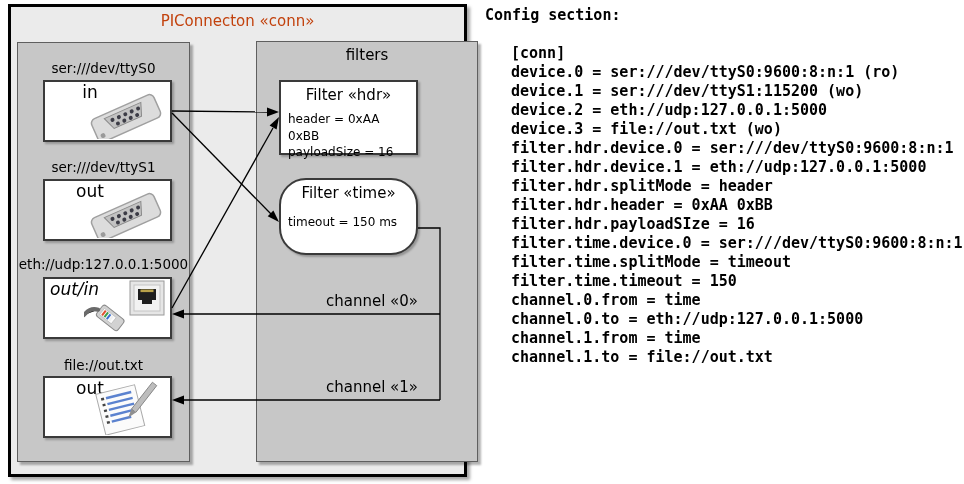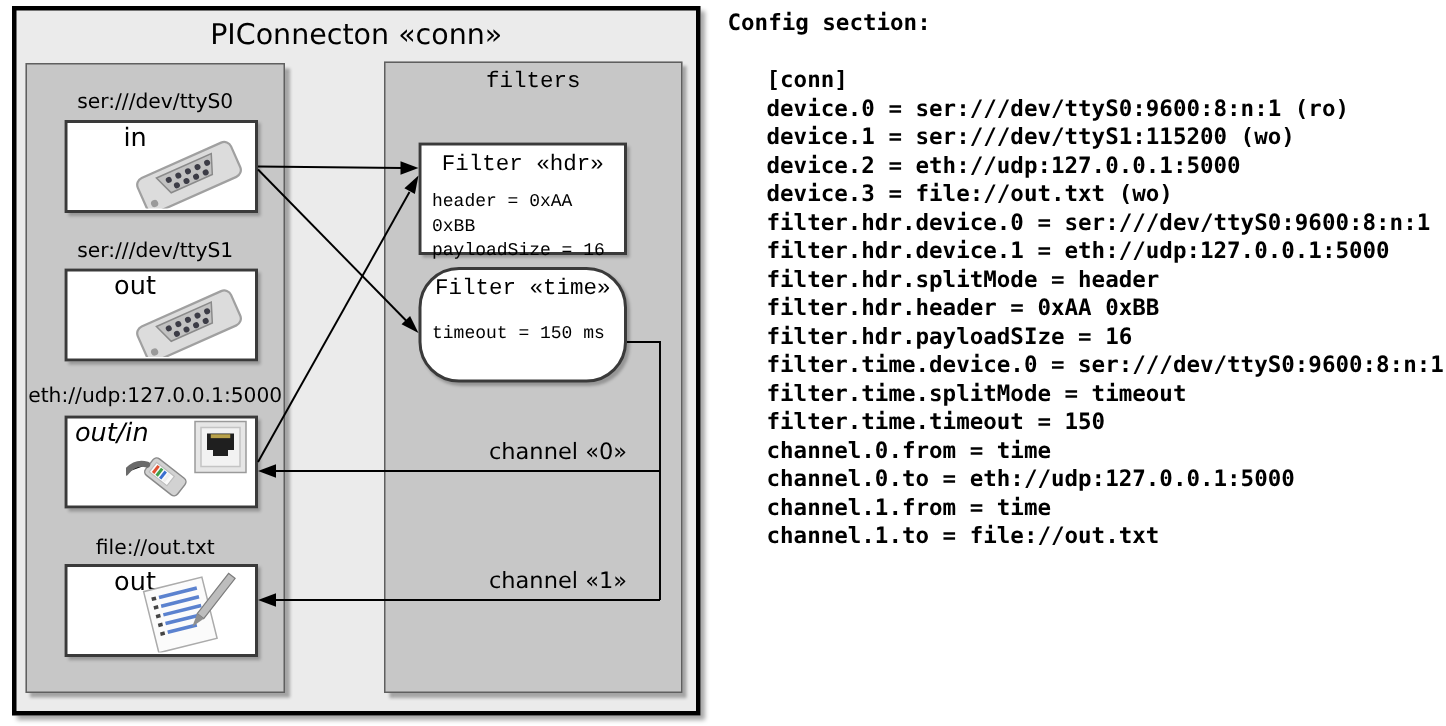--- a/index.html
+++ b/index.html
@@ -10,30 +10,30 @@
   }
 
   
   .outer-box {
     position:absolute; left:8px; top:4px; width:459px; height:473px;
     background:#ebebeb; border:3px solid #000;
     box-shadow:3px 3px 3px rgba(0,0,0,0.35);
   }
   .diagram-title {
     position:absolute; left:0; right:0; top:5px;
-    text-align:center; font-size:19px; color:#000000;
+    text-align:center; font-size:15px; color:#c2410c;
   }
 
   
   .panel {
     position:absolute; background:#c7c7c7; border:1px solid #5f5f5f;
     box-shadow:3px 3px 2px rgba(0,0,0,0.3);
   }
   .devices-panel { left:6px;  top:35px; width:173px; height:420px;padding-left:16px; }
-  .filters-panel { left:245px; top:34px; width:199px; height:421px;font-family:Liberation Mono, monospace; }
+  .filters-panel { left:245px; top:34px; width:222px; height:421px; }
   .filters-title {
     position:absolute; left:0; right:0; top:4px;
     text-align:center; font-size:15px;
   }
 
   
   .device-label {
     position:absolute; left:0; width:100%; text-align:center;
     font-size:13.5px; white-space:nowrap;
   }
@@ -48,21 +48,21 @@
   }
   .dir-label.left { width:auto; left:5px; text-align:left;font-style:italic; }
   .dev-icon { position:absolute; right:2px; bottom:1px; }
 
   
   .filter-box {
     position:absolute; left:22px; width:139px;
     background:#ffffff; border:2px solid #3a3a3a;
     box-shadow:2px 2px 2px rgba(0,0,0,0.25);
   }
-  .filter-hdr  { top:38px;  height:75px;margin-top:15px; }
+  .filter-hdr  { top:38px;  height:75px; }
   .filter-time { top:136px; height:77px;border-radius:27px; }
   .filter-title {
     position:absolute; left:0; right:0; top:4px;
     text-align:center; font-size:15px;
   }
   .filter-attrs { position:absolute; left:7px; right:2px; font-size:12px; line-height:16.5px; }
   .filter-hdr  .filter-attrs { top:29px; }
   .filter-time .filter-attrs { top:34px; }
 
   

